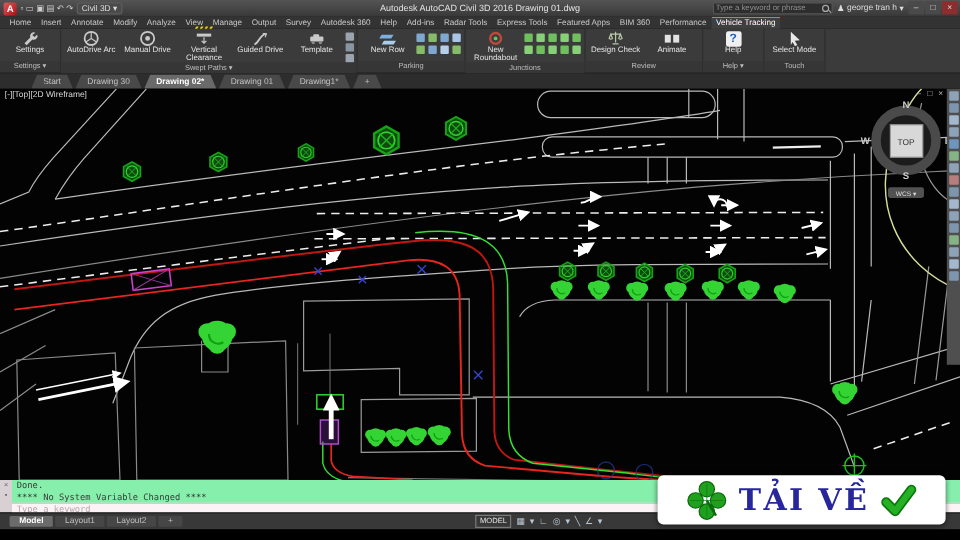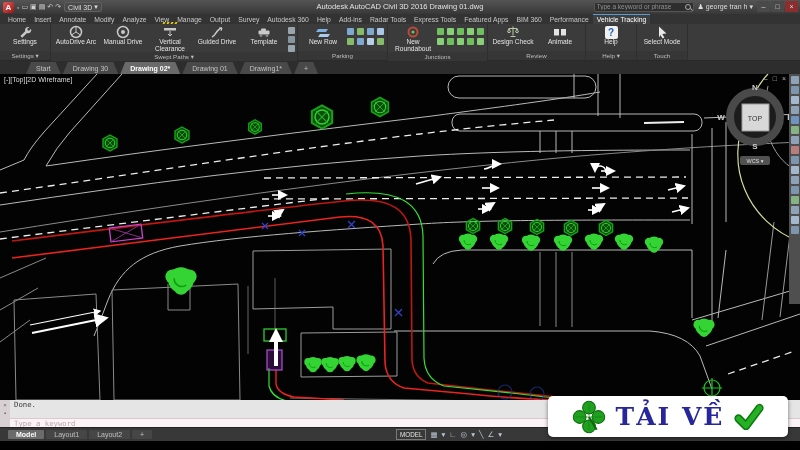--- a/index.html
+++ b/index.html
@@ -65,21 +65,21 @@
 
   
   .canvas { position:relative; height:326px; background:#030303; }
   .vplabel { position:absolute; left:4px; top:2px; font-size:7px; color:#d9d9d9; }
   .dwgwin { position:absolute; right:14px; top:1px; display:flex; gap:5px; font-size:7px; color:#bbb; }
   .navstrip { position:absolute; right:0; top:0; width:11px; height:230px; background:#4f4f4f;
               display:flex; flex-direction:column; align-items:center; gap:2px; padding-top:2px; }
   .navstrip .cell { width:8px; height:8px; border-radius:1px; }
 
   
-  .cmdline { height:27px; background:#e5e5e5; display:flex; }
+  .cmdline { height:27px; background:#86efac; display:flex; }
   .cmd-gutter { width:10px; background:#d9d0d3; display:flex; flex-direction:column; align-items:center;
                 gap:2px; padding-top:2px; font-size:6px; color:#6e6266; }
   .cmd-lines { flex:1; font-family:"DejaVu Sans Mono", monospace; font-size:7.3px; color:#3a3a3a;
                display:flex; flex-direction:column; }
   .cmd-hist { padding:1px 4px 0 4px; line-height:8.5px; }
   .cmd-input { margin-top:auto; height:9px; background:#fbf3f5; border-top:1px solid #dcc9ce;
                color:#b9a7ac; padding:0 4px; line-height:9px; }
 
   
   .statusbar { position:relative; height:14px; background:#383838; border-top:1px solid #222;
@@ -537,20 +537,21 @@
       </div>
   </div>
 
   <div class="cmdline">
     <div class="cmd-gutter">
       <span>×</span>
       <span>▪</span>
     </div>
     <div class="cmd-lines">
       <div class="cmd-hist">Done.</div>
+      <div class="cmd-hist">**** No System Variable Changed ****</div>
       <div class="cmd-input">Type a keyword</div>
     </div>
   </div>
 
   <div class="statusbar">
     <div class="modeltabs">
 
     <span class="mt active">Model</span>
         <span class="mt">Layout1</span>
         <span class="mt">Layout2</span>

